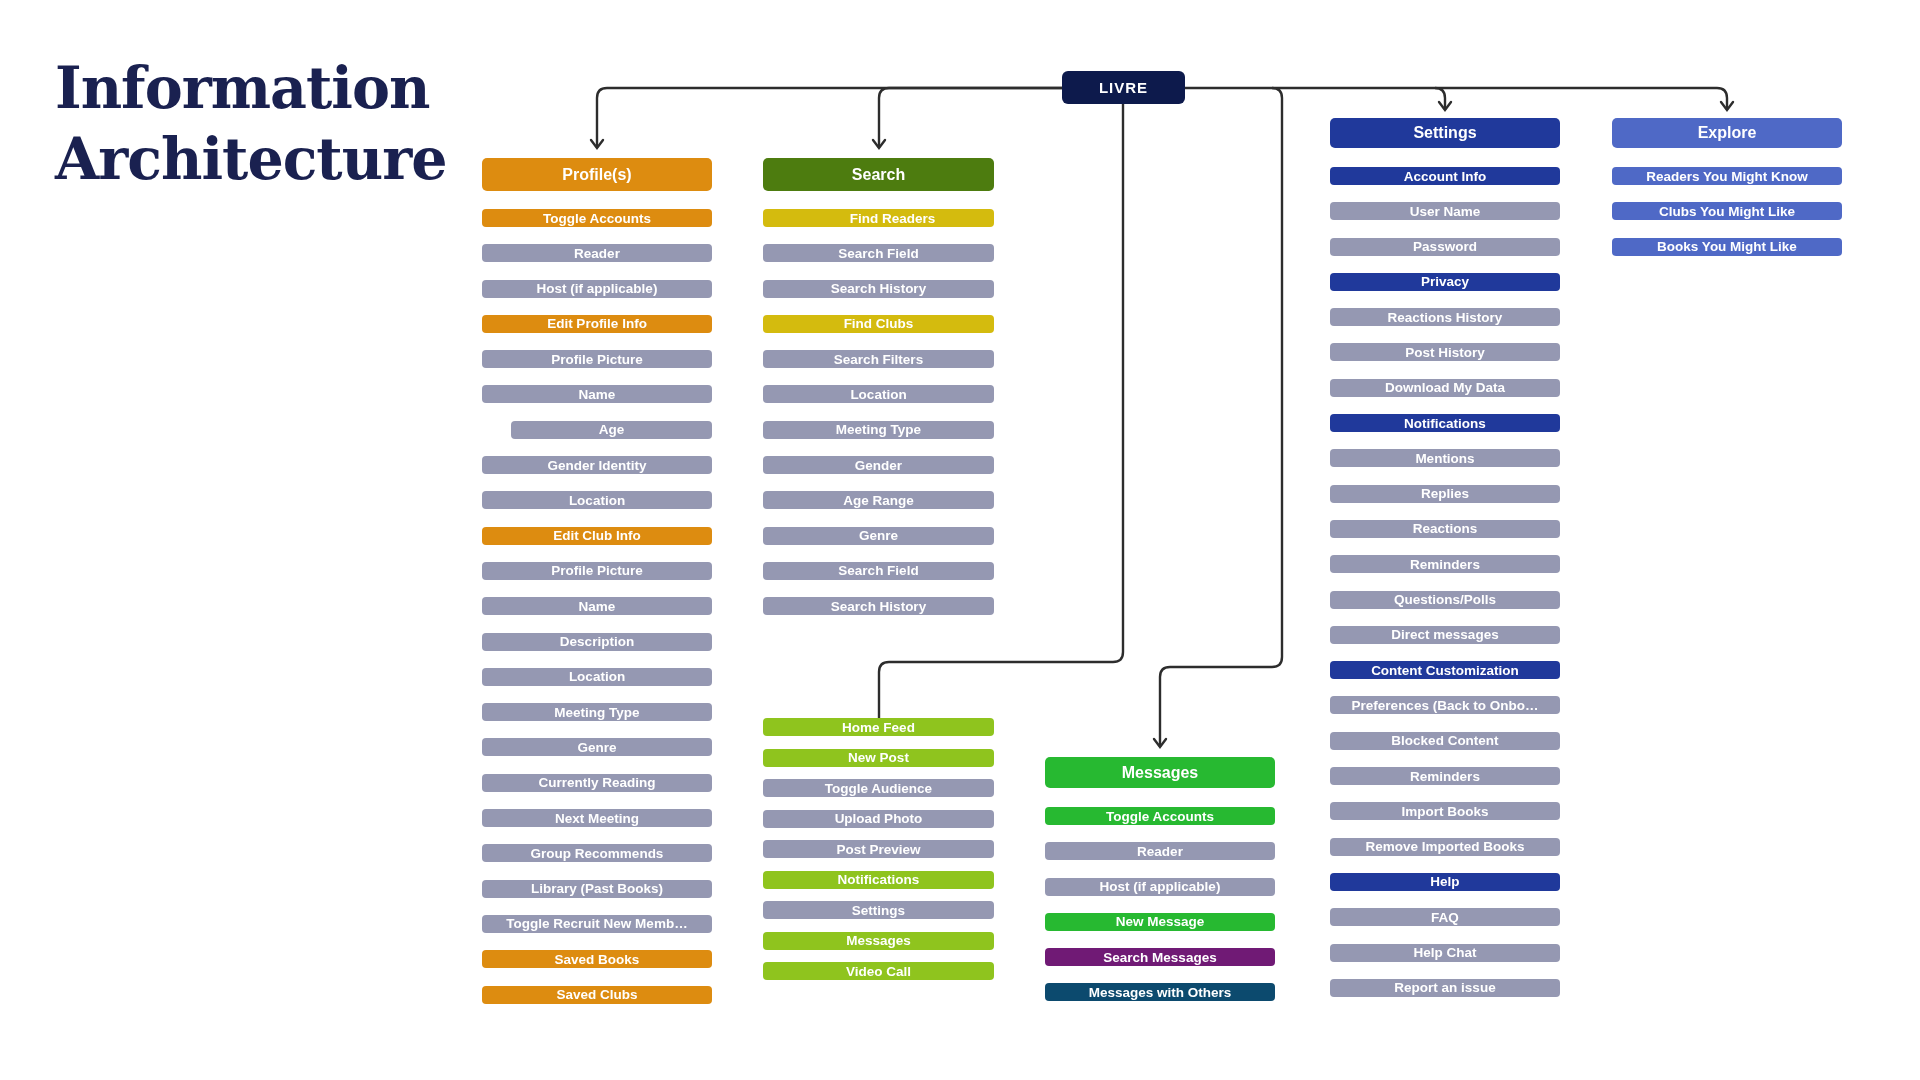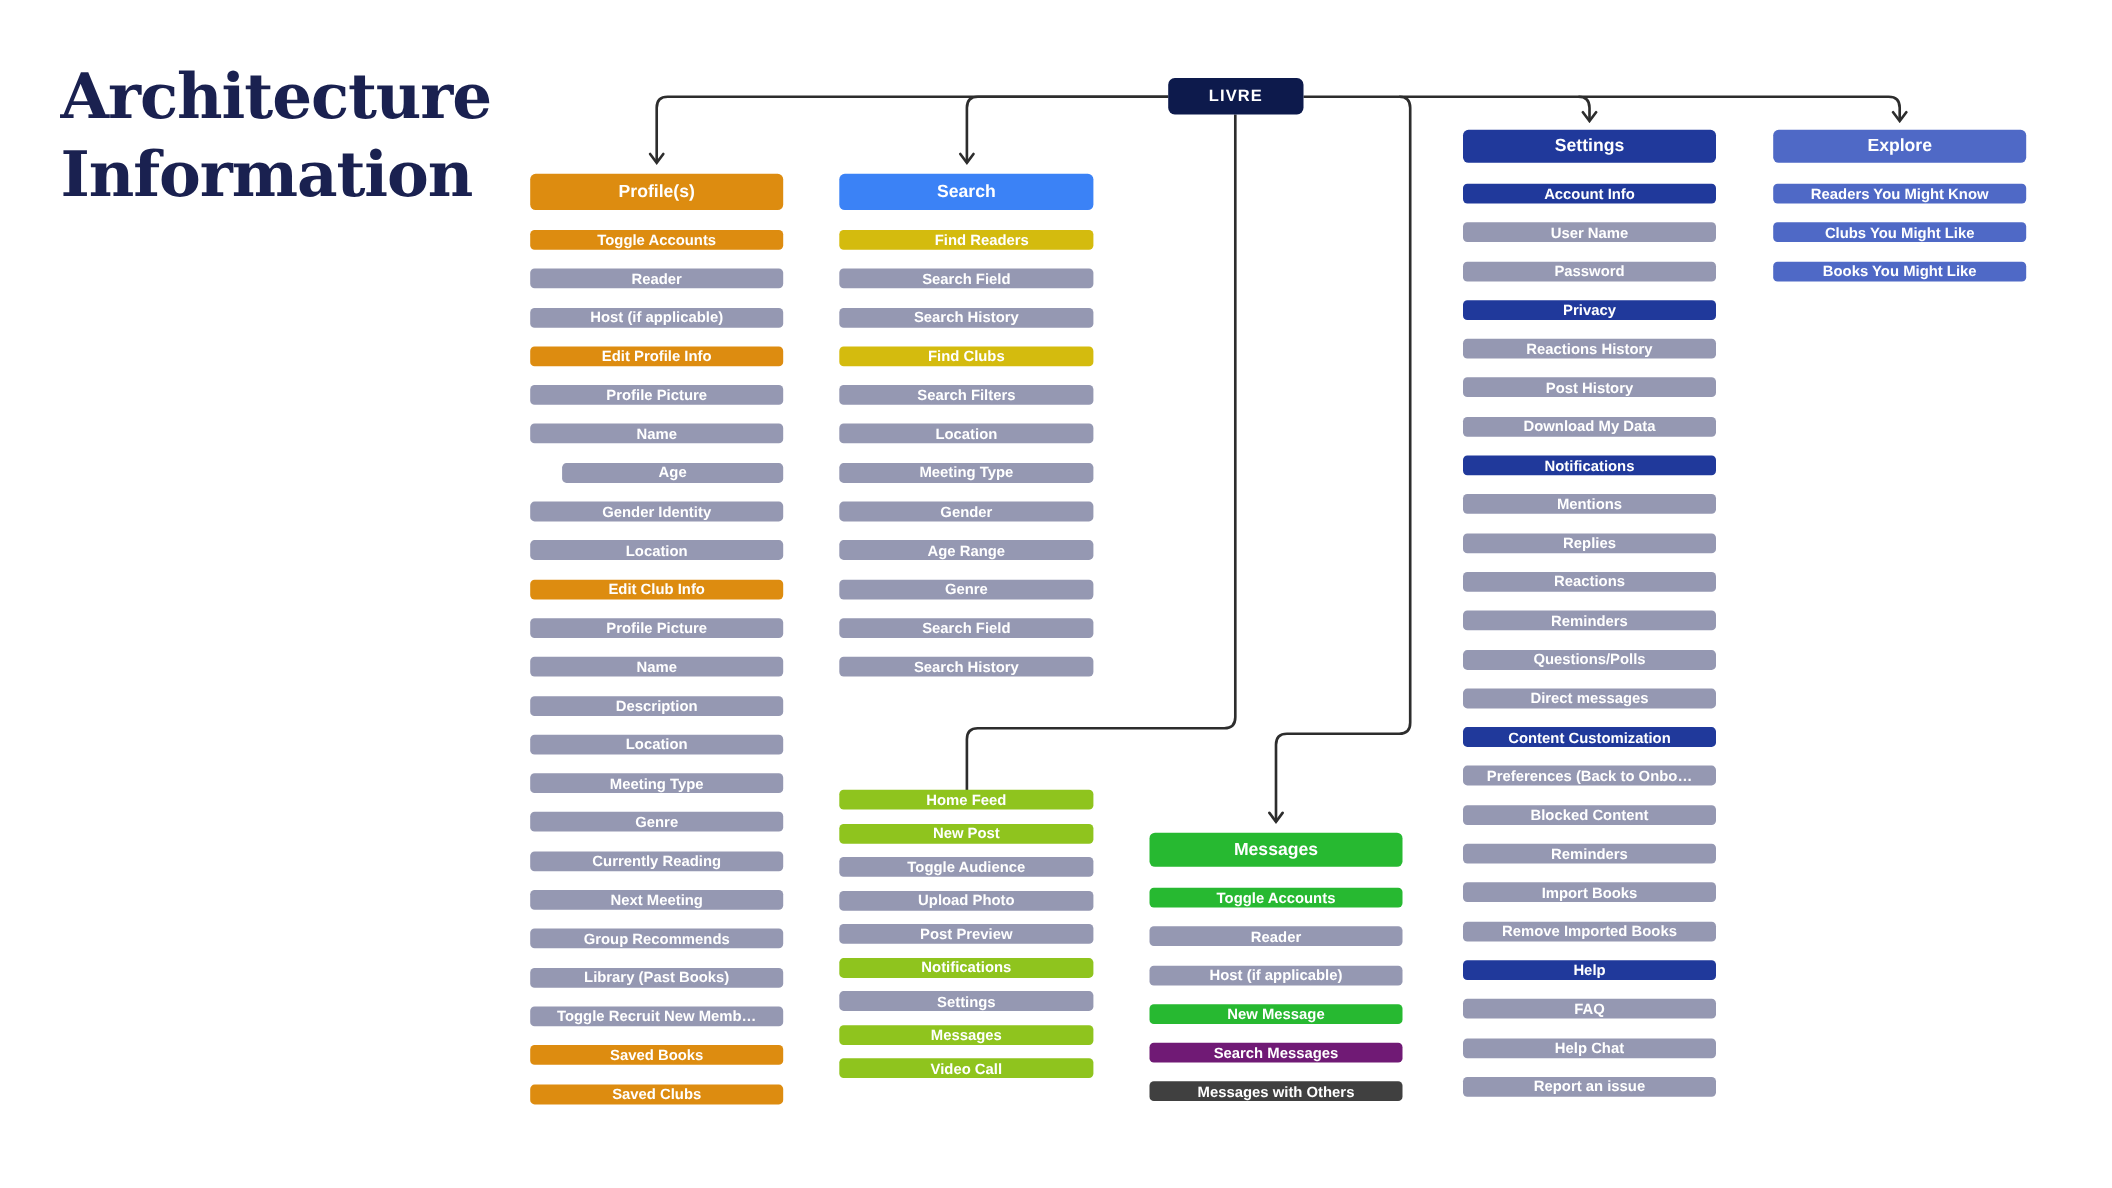--- a/index.html
+++ b/index.html
@@ -62,22 +62,22 @@
       <path d="M 1062 88 L 607 88 Q 597 88 597 98 L 597 148" marker-end="url(#arrowhead)"></path>
       <path d="M 1062 88 L 889 88 Q 879 88 879 98 L 879 148" marker-end="url(#arrowhead)"></path>
       <path d="M 1185 88 L 1717 88 Q 1727 88 1727 98 L 1727 110" marker-end="url(#arrowhead)"></path>
       <path d="M 1435 88 Q 1445 88 1445 98 L 1445 110" marker-end="url(#arrowhead)"></path>
       <path d="M 1272 88 Q 1282 88 1282 98 L 1282 657 Q 1282 667 1272 667 L 1170 667 Q 1160 667 1160 677 L 1160 747" marker-end="url(#arrowhead)"></path>
       <path d="M 1123 104 L 1123 652 Q 1123 662 1113 662 L 889 662 Q 879 662 879 672 L 879 728" marker-end="url(#arrowhead)"></path>
     </g>
   </svg>
 
   <div class="page-title" style="color: rgb(26, 33, 80);">
+    <div>Information</div>
     <div>Architecture</div>
-    <div>Information</div>
   </div>
 
   <div class="root-node" style="background: rgb(13, 26, 76);">LIVRE</div>
 
   <div class="column" style="left:482px; top:158px; width:230px;">
     <div class="bar header" style="background: rgb(221, 140, 16);">Profile(s)</div>
     <div class="items">
         <div class="bar item" style="background: rgb(221, 140, 16);">Toggle Accounts</div>
         <div class="bar item" style="background: rgb(149, 152, 178);">Reader</div>
         <div class="bar item" style="background: rgb(149, 152, 178);">Host (if applicable)</div>
@@ -98,21 +98,21 @@
         <div class="bar item" style="background: rgb(149, 152, 178);">Next Meeting</div>
         <div class="bar item" style="background: rgb(149, 152, 178);">Group Recommends</div>
         <div class="bar item" style="background: rgb(149, 152, 178);">Library (Past Books)</div>
         <div class="bar item" style="background: rgb(149, 152, 178);">Toggle Recruit New Memb…</div>
         <div class="bar item" style="background: rgb(221, 140, 16);">Saved Books</div>
         <div class="bar item" style="background: rgb(221, 140, 16);">Saved Clubs</div>
       </div>
   </div>
 
   <div class="column" style="left:763px; top:158px; width:231px;">
-    <div class="bar header" style="background: #3b82f6;">Search</div>
+    <div class="bar header" style="background: #4d7c0f;">Search</div>
     <div class="items">
         <div class="bar item" style="background: rgb(212, 187, 14); padding-left: 28px;">Find Readers</div>
         <div class="bar item" style="background: rgb(149, 152, 178);">Search Field</div>
         <div class="bar item" style="background: rgb(149, 152, 178);">Search History</div>
         <div class="bar item" style="background: rgb(212, 187, 14);">Find Clubs</div>
         <div class="bar item" style="background: rgb(149, 152, 178);">Search Filters</div>
         <div class="bar item" style="background: rgb(149, 152, 178);">Location</div>
         <div class="bar item" style="background: rgb(149, 152, 178);">Meeting Type</div>
         <div class="bar item" style="background: rgb(149, 152, 178);">Gender</div>
         <div class="bar item" style="background: rgb(149, 152, 178);">Age Range</div>
@@ -137,21 +137,21 @@
   </div>
 
   <div class="column hdr-msg" style="left:1045px; top:757px; width:230px;">
     <div class="bar header" style="background: rgb(39, 185, 49);">Messages</div>
     <div class="items">
         <div class="bar item" style="background: rgb(39, 185, 49);">Toggle Accounts</div>
         <div class="bar item" style="background: rgb(149, 152, 178);">Reader</div>
         <div class="bar item" style="background: rgb(149, 152, 178);">Host (if applicable)</div>
         <div class="bar item" style="background: rgb(39, 185, 49);">New Message</div>
         <div class="bar item" style="background: #701a75;">Search Messages</div>
-        <div class="bar item" style="background: #404040;">Messages with Others</div>
+        <div class="bar item" style="background: #0c4a6e;">Messages with Others</div>
       </div>
   </div>
 
   <div class="column hdr-mid" style="left:1330px; top:118px; width:230px;">
     <div class="bar header" style="background: rgb(32, 57, 155);">Settings</div>
     <div class="items">
         <div class="bar item" style="background: rgb(32, 57, 155);">Account Info</div>
         <div class="bar item" style="background: rgb(149, 152, 178); text-align: right;">User Name</div>
         <div class="bar item" style="background: rgb(149, 152, 178);">Password</div>
         <div class="bar item" style="background: rgb(32, 57, 155);">Privacy</div>

